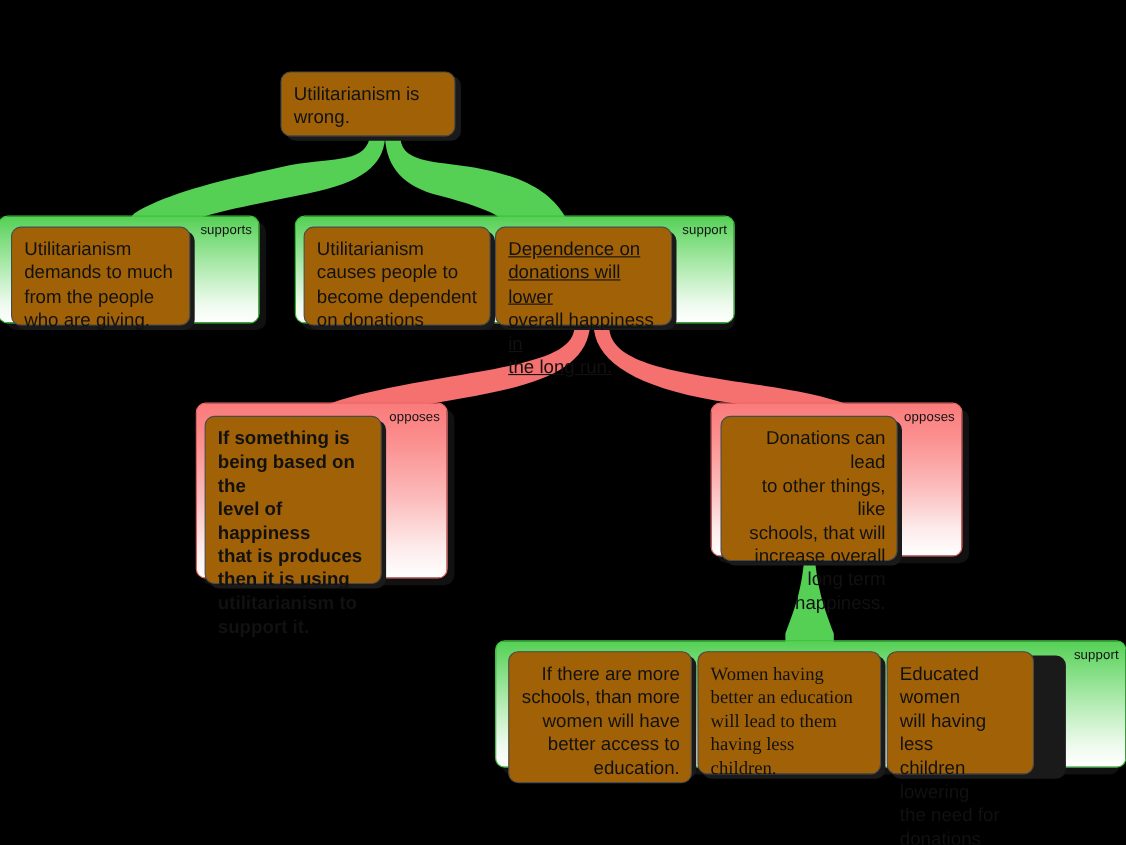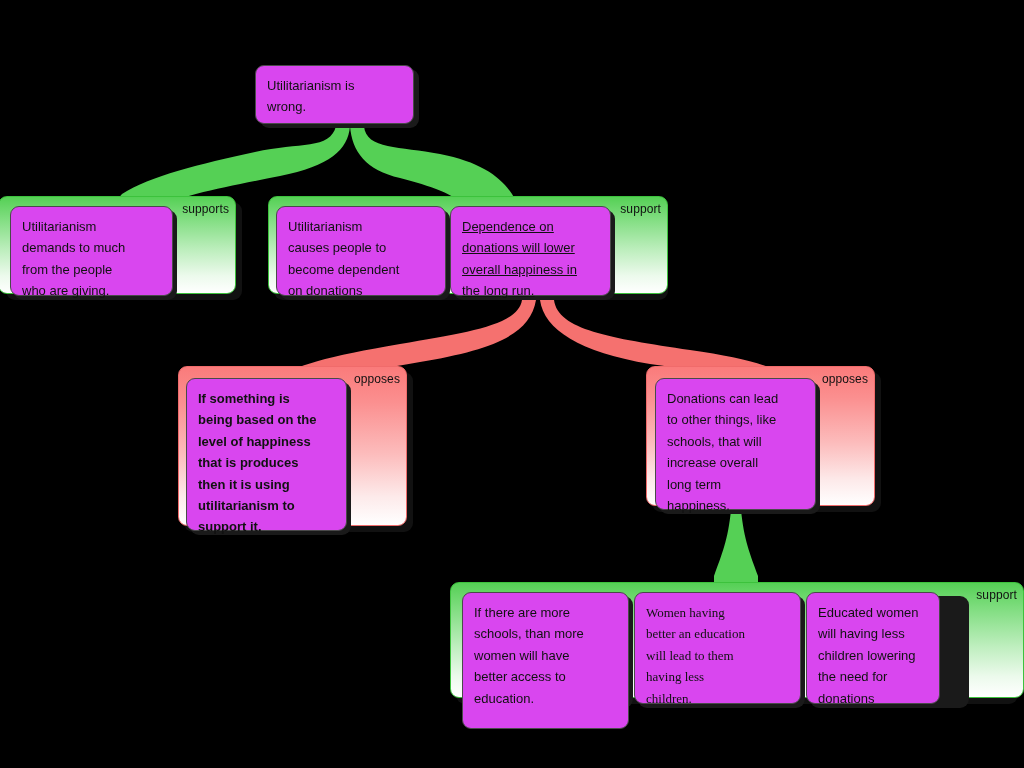--- a/index.html
+++ b/index.html
@@ -52,26 +52,26 @@
     font-size: 12px;
     color: #111111;
     white-space: nowrap;
     line-height: 14px;
     letter-spacing: 0.1px;
   }
 
   
   .card {
     position: absolute;
-    background: #d946ef;
+    background: #a16207;
     border: 1px solid #4a4a4a;
     border-radius: 9px;
     box-sizing: border-box;
     padding: 9px 10px 8px 11px;
-    font-size: 13px;
+    font-size: 17px;
     line-height: 21.4px;
     color: #111111;
   }
   .card-shadow {
     position: absolute;
     border-radius: 9px;
     background: #1a1a1a;
   }
   .card-text {
     display: block;
@@ -169,35 +169,35 @@
 then it is using
 utilitarianism to
 support it.</span>
   </div>
 
   <div class="group-shadow" style="left:652px; top:372px; width:229px; height:140px;"></div>
   <div class="group oppose" style="left:646px; top:366px; width:229px; height:140px;">
     <span class="rel-label">opposes</span>
   </div>
   <div class="card-shadow" style="left:659px; top:382px; width:161px; height:132px;"></div>
-  <div class="card" style="left:655px; top:378px; width:161px; height:132px;">
+  <div class="card" style="left:655px; top:378px; width:161px; height:132px;text-align:right;">
     <span class="card-text">Donations can lead
 to other things, like
 schools, that will
 increase overall
 long term
 happiness.</span>
   </div>
 
   <div class="group-shadow" style="left:456px; top:588px; width:562px; height:116px;"></div>
   <div class="group support" style="left:450px; top:582px; width:574px; height:116px; overflow:hidden;">
     <span class="rel-label">support</span>
   </div>
   <div class="card-shadow" style="left:466px; top:596px; width:167px; height:112px;"></div>
-  <div class="card" style="left:462px; top:592px; width:167px; height:137px;">
+  <div class="card" style="left:462px; top:592px; width:167px; height:120px;text-align:right;">
     <span class="card-text">If there are more
 schools, than more
 women will have
 better access to
 education.</span>
   </div>
   <div class="card-shadow" style="left:638px; top:596px; width:167px; height:112px;"></div>
   <div class="card" style="left:634px; top:592px; width:167px; height:112px;font-family:Liberation Serif, serif;">
     <span class="card-text">Women having
 better an education

